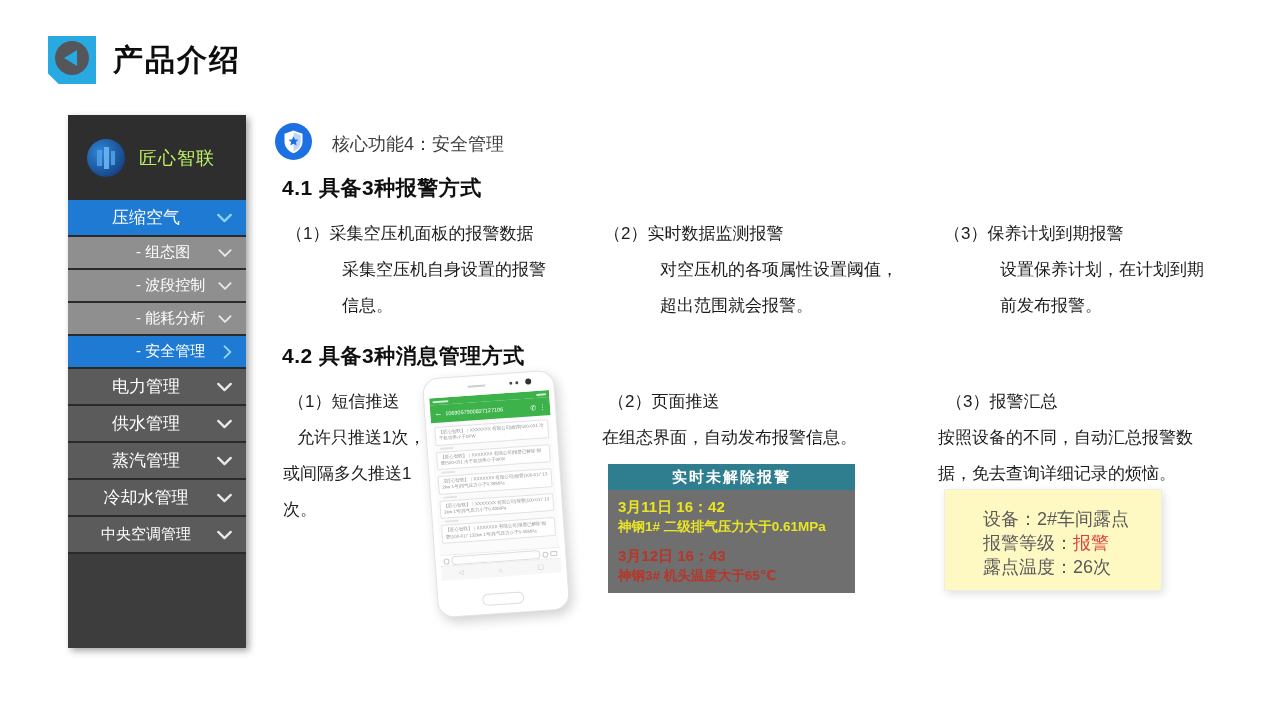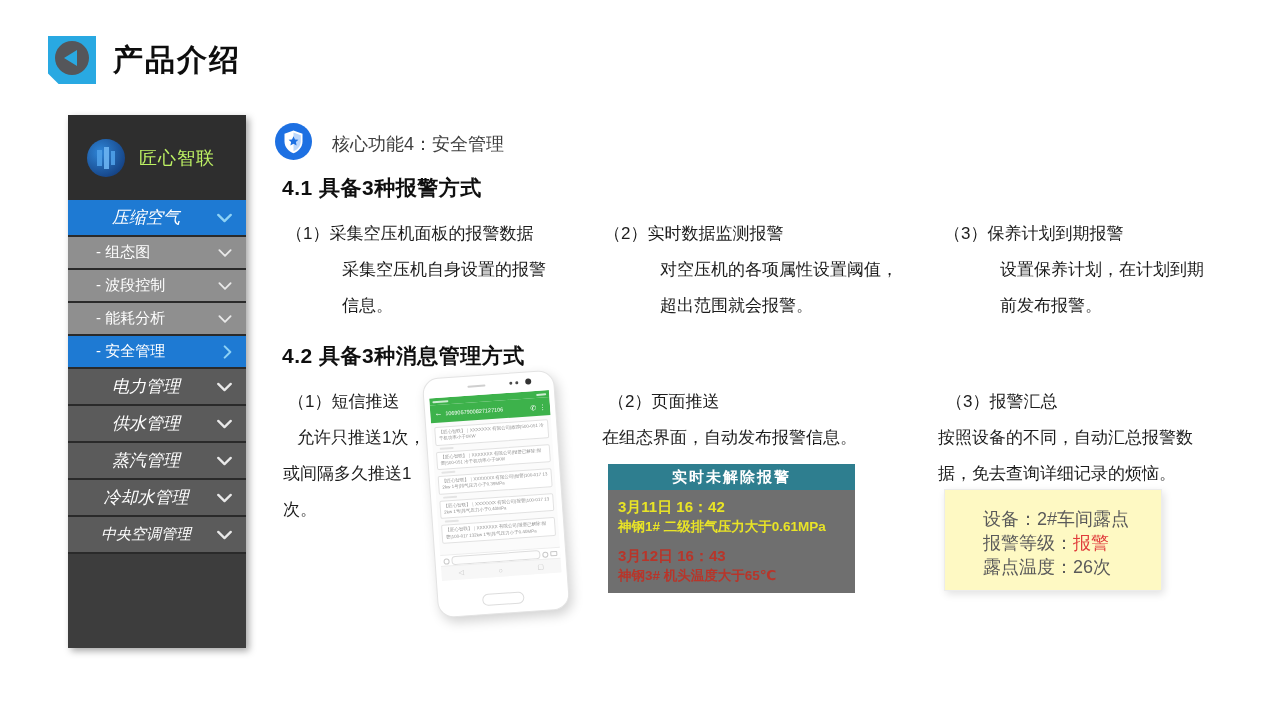--- a/index.html
+++ b/index.html
@@ -20,24 +20,24 @@
   
   .sidebar { position:absolute; left:68px; top:115px; width:178px; height:533px;
     background:#3d3d3d; display:flex; flex-direction:column;
     box-shadow:3px 3px 7px rgba(0,0,0,0.35); box-sizing:border-box; }
   .sb-brand { height:85px; background:#2e2e2e; display:flex; align-items:center;
     padding-left:18px; gap:13px; flex:0 0 auto; }
   .sb-brand-label { color:#bef264; font-size:18px; letter-spacing:1px; }
   .sb-row { position:relative; display:flex; align-items:center; color:#fff;
     border-bottom:2px solid #2a2a2a; box-sizing:border-box; flex:0 0 auto; cursor:default; }
   .sb-row .sb-label { flex:1; }
-  .sb-row.toprow { height:37px; font-size:17px;font-style:italic; }
+  .sb-row.toprow { height:37px; font-size:17px; }
   .sb-row.toprow .sb-label { text-align:center; padding-right:22px; }
   .sb-row.subrow { height:33px; font-size:15px; background:#8f8f8f; }
-  .sb-row.subrow .sb-label { padding-left:28px; }
+  .sb-row.subrow .sb-label { padding-left:28px;margin-left:40px; }
   .sb-row.graytop { background:#5b5b5b; }
   .sb-row.sel { background:#1e7ad3; }
   .chev { position:absolute; right:14px; top:50%; transform:translateY(-50%);
     color:#e9e9e9; display:flex; }
   .sel .chev { color:#8ed2f5; }
   .sb-fill { flex:1; background:#3d3d3d; }
   
   .feature-badge { position:absolute; left:275px; top:123px; width:37px; height:37px; }
   .feature-label { position:absolute; left:320px; top:132px; font-size:18px; color:#3f3f3f;margin-left:12px; }
   .sec-title { position:absolute; font-size:21px; font-weight:bold; color:#0f0f0f; letter-spacing:0.5px; }

